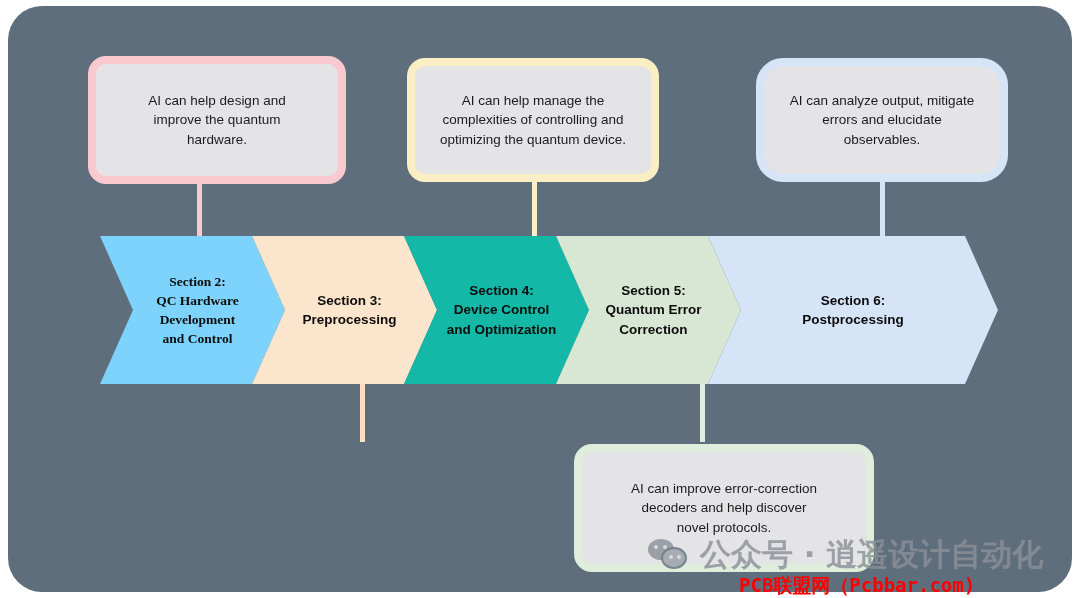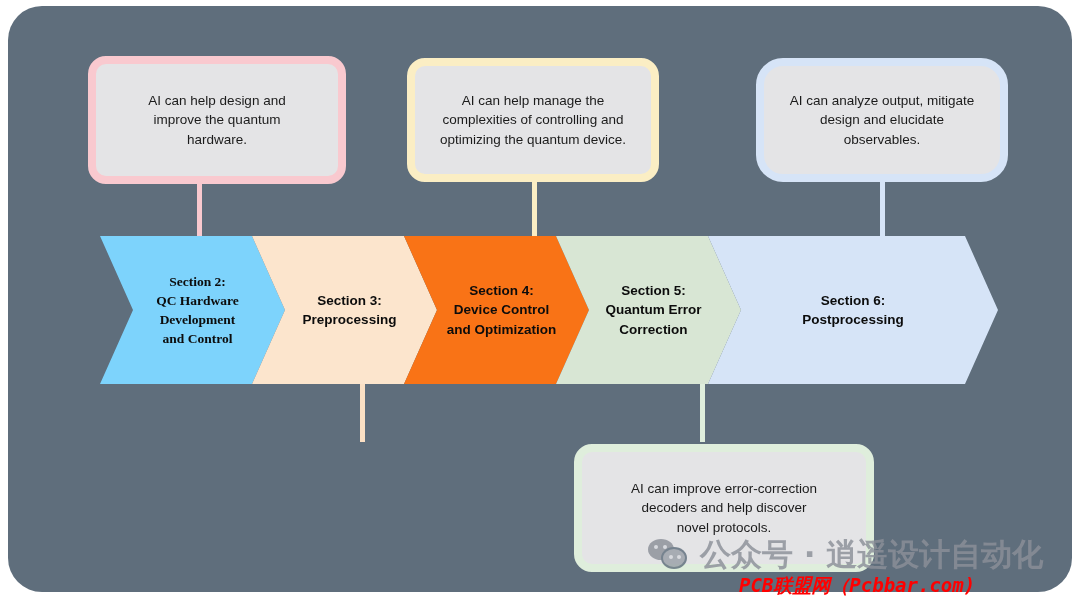--- a/index.html
+++ b/index.html
@@ -134,21 +134,20 @@
   #wm-pcb {
     position: absolute;
     left: 739px;
     top: 573px;
     z-index: 10;
     color: #ff0000;
     font-size: 19px;
     font-weight: bold;
     font-family: "DejaVu Sans Mono", monospace;
     white-space: nowrap;
-    font-style: italic;
   }
 </style>
 </head>
 <body>
 
 <div id="canvas">
   <div id="panel">
 
     <div class="stem" style="left:189px; top:168px; height:70px; background:#f9c9cf;"></div>
     <div class="stem" style="left:524px; top:168px; height:70px; background:#fbeec4;"></div>
@@ -168,21 +167,21 @@
       <span class="txt">
         <span>AI can help manage the</span><br>
         <span>complexities of controlling and</span><br>
         <span>optimizing the quantum device.</span>
       </span>
     </div>
 
     <div class="callout" style="left:748px; top:52px; width:252px; height:124px; border-color:#d6e4f7;border-radius:27px;">
       <span class="txt">
         <span>AI can analyze output, mitigate</span><br>
-        <span>design and elucidate</span><br>
+        <span>errors and elucidate</span><br>
         <span>observables.</span>
       </span>
     </div>
 
     <div id="band">
 
       <div class="chev" style="left:0px; width:185px; background:#7dd3fc;
                   clip-path: polygon(0 0, 152px 0, 185px 74px, 152px 148px, 0 148px, 33px 74px); font-family: Liberation Serif, serif;">
         <div class="label">
           <span>Section 2:</span><br>
@@ -193,21 +192,21 @@
       </div>
 
       <div class="chev" style="left:152px; width:185px; background:#fce5cd;
                   clip-path: polygon(0 0, 152px 0, 185px 74px, 152px 148px, 0 148px, 33px 74px);">
         <div class="label">
           <span>Section 3:</span><br>
           <span>Preprocessing</span>
         </div>
       </div>
 
-      <div class="chev" style="left:304px; width:185px; background:#f97316;
+      <div class="chev" style="left:304px; width:185px; background:#14b8a6;
                   clip-path: polygon(0 0, 152px 0, 185px 74px, 152px 148px, 0 148px, 33px 74px);">
         <div class="label">
           <span>Section 4:</span><br>
           <span>Device Control</span><br>
           <span>and Optimization</span>
         </div>
       </div>
 
       <div class="chev" style="left:456px; width:185px; background:#d8e6d4;
                   clip-path: polygon(0 0, 152px 0, 185px 74px, 152px 148px, 0 148px, 33px 74px);">

